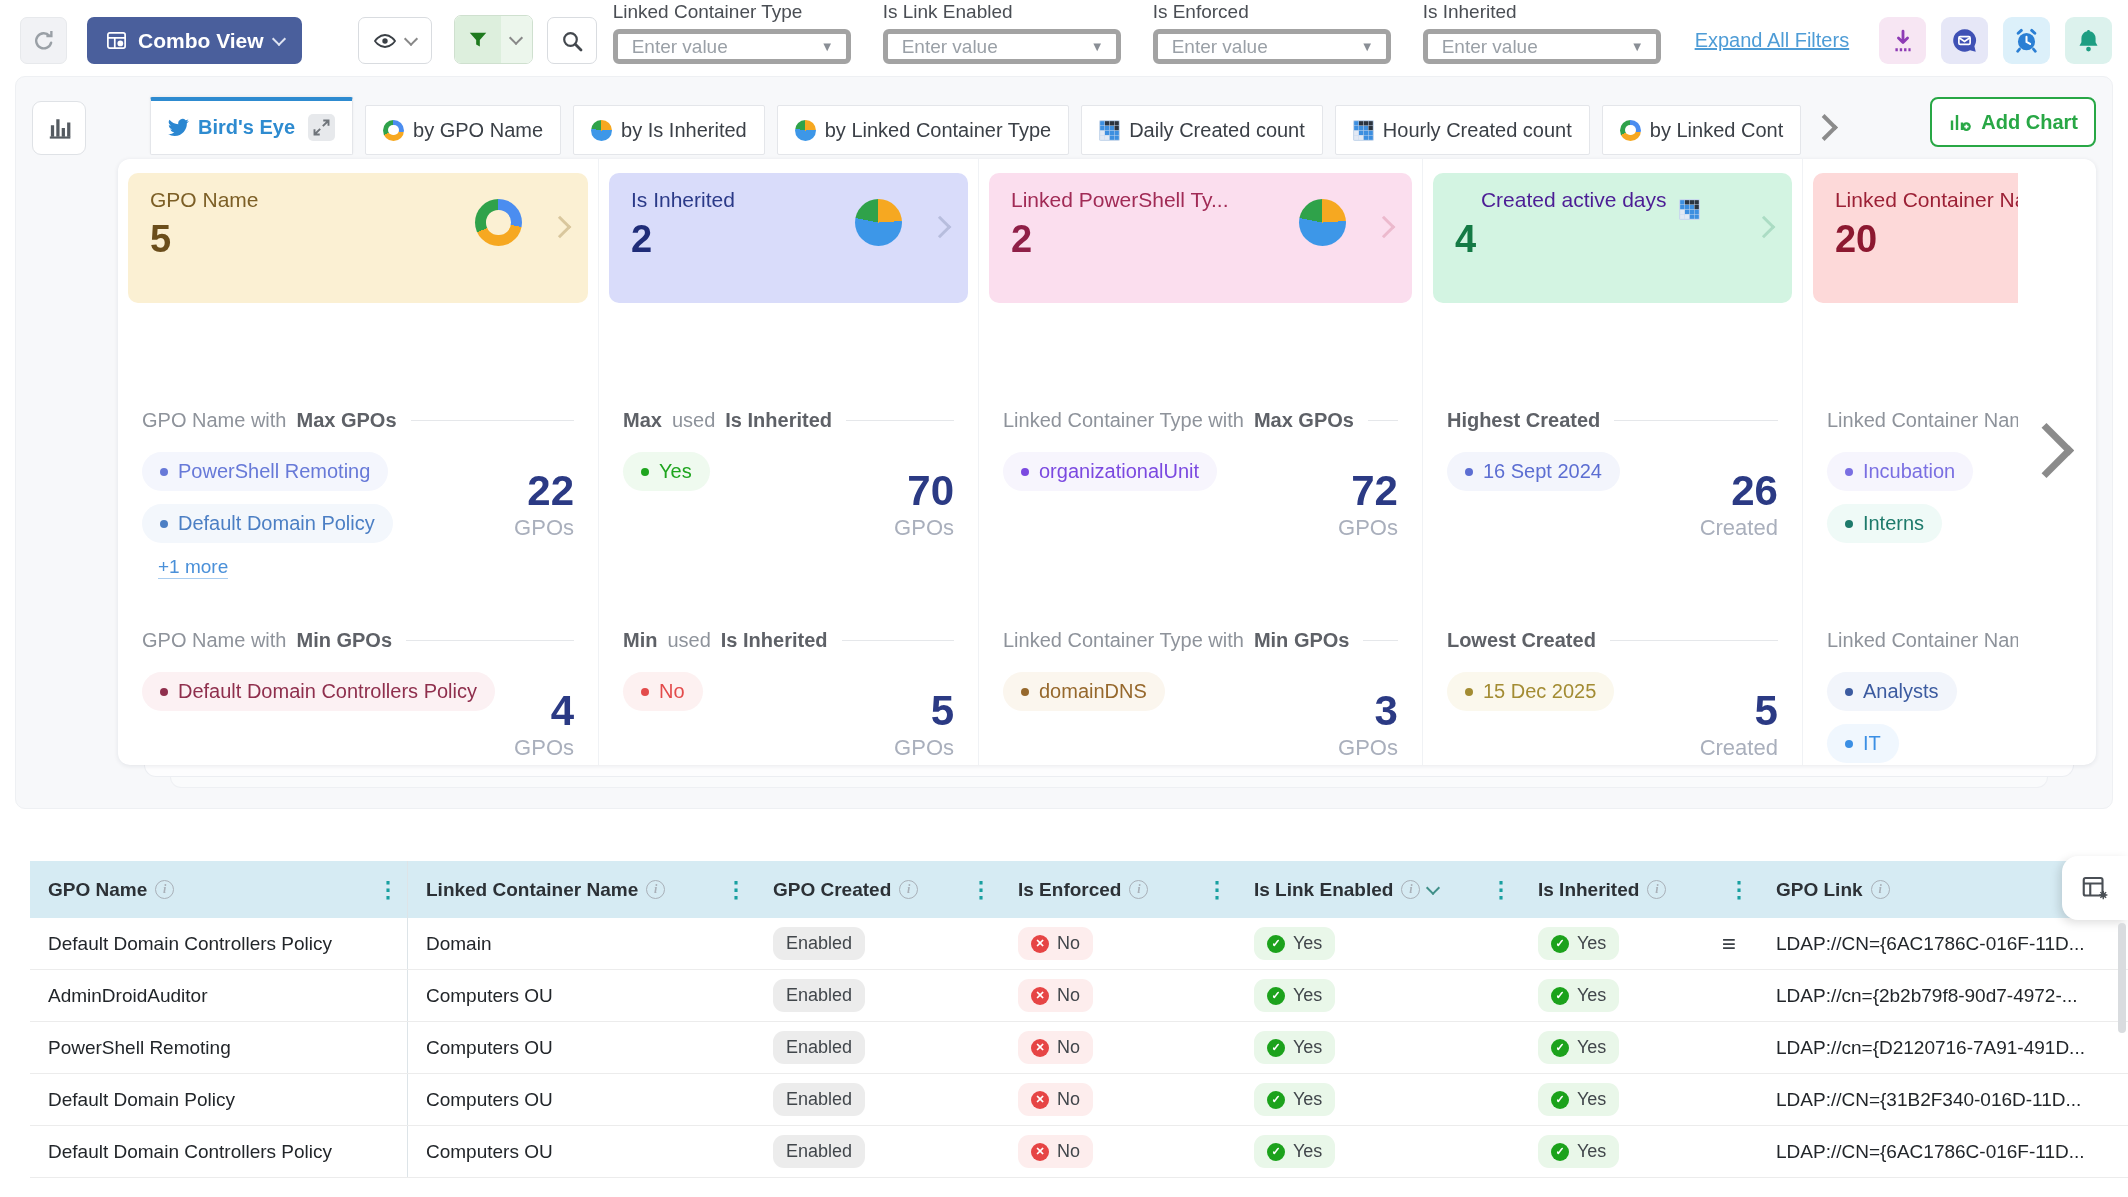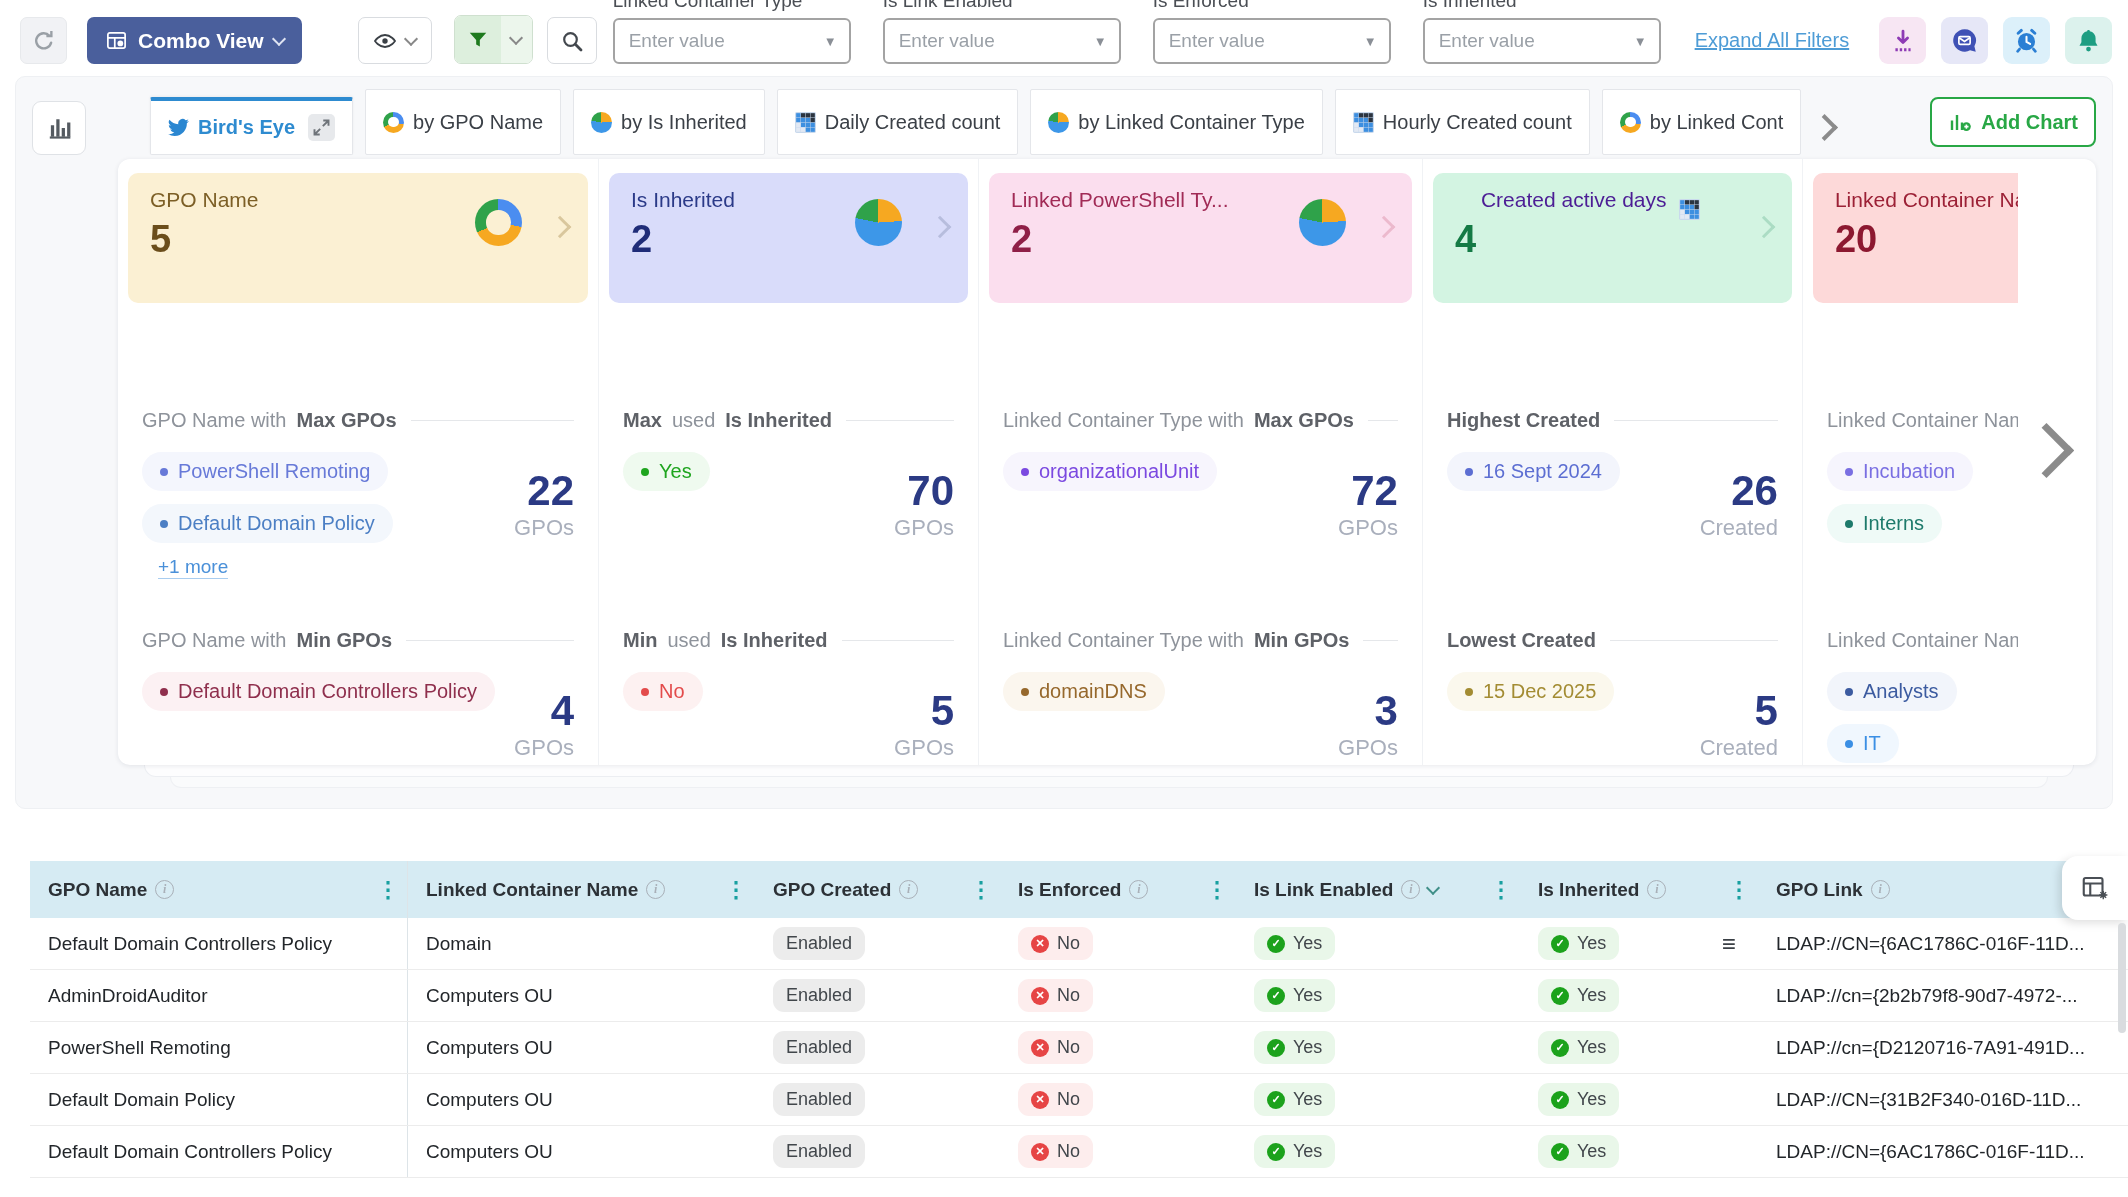--- a/index.html
+++ b/index.html
@@ -14,35 +14,35 @@
   .eye-btn{width:74px;background:#fff;border:1px solid #d9dce0;gap:9px;margin-right:22px;}
   .filter-split{display:flex;border:1px solid #cfe0cf;border-radius:7px;overflow:hidden;height:47px;margin-right:14px;cursor:pointer;}
   .filter-split .seg1{width:46px;background:#ddefdd;display:flex;align-items:center;justify-content:center;}
   .filter-split .seg2{width:31px;background:#ecf6ec;display:flex;align-items:center;justify-content:center;}
   .search-btn{width:50px;background:#fff;border:1px solid #d9dce0;margin-right:16px;}
   .chev{display:inline-block;width:8px;height:8px;border-right:2px solid #888;border-bottom:2px solid #888;transform:rotate(45deg);margin-top:-4px;}
   .chev.white{border-color:#dfe4f2;}
   .filters-row{display:flex;}
   .filter-group{display:flex;flex-direction:column;width:238px;margin-right:32px;}
   .filter-label{font-size:19px;color:#4a4e54;margin-bottom:6px;}
-  .select-box{position:relative;height:46px;border:2px solid #a3a3a3;border-radius:6px;background:#fff;display:flex;align-items:center;box-sizing:border-box;}
+  .select-box{position:relative;height:35px;border:5px solid #a3a3a3;border-radius:6px;background:#fff;display:flex;align-items:center;box-sizing:border-box;}
   .filter-input{border:none;outline:none;background:transparent;font-size:19px;padding:0 30px 0 14px;width:100%;color:#333;font-family:inherit;}
   .filter-input::placeholder{color:#9aa0a7;}
   .dd-arrow{position:absolute;right:12px;color:#8a8f96;font-size:13px;pointer-events:none;}
   .expand-link{font-size:20px;color:#4e9cd6;text-decoration:underline;margin:0 0 12px 2px;white-space:nowrap;cursor:pointer;}
   .tb-icons{margin-left:auto;display:flex;gap:15px;}
   .icbtn{width:47px;height:47px;border-radius:9px;display:flex;align-items:center;justify-content:center;cursor:pointer;}
   .icbtn.dl{background:#f7e6f3;} .icbtn.chat{background:#e6e7f7;} .icbtn.clock{background:#dcf0fa;} .icbtn.bell{background:#dcf2ed;}
 
   
   .panel{margin:2px 15px 0;background:#f7f8fa;border:1px solid #eef0f3;border-radius:10px;padding:12px 16px 20px;box-sizing:border-box;}
   .tabstrip{display:flex;align-items:flex-end;height:66px;}
   .chart-type-btn{width:52px;height:52px;background:#fff;border:1px solid #dfe2e6;border-radius:9px;display:flex;align-items:center;justify-content:center;margin-right:64px;cursor:pointer;align-self:flex-end;}
   .tabs-row{display:flex;align-items:flex-end;white-space:nowrap;}
-  .tab{background:#fff;border:1px solid #e4e6ea;height:66px;box-sizing:border-box;padding:0 17px;display:flex;align-items:center;gap:9px;font-size:20px;color:#3b4047;margin-right:12px;border-radius:2px;cursor:pointer;}
+  .tab{background:#fff;border:1px solid #e4e6ea;height:50px;box-sizing:border-box;padding:0 17px;display:flex;align-items:center;gap:9px;font-size:20px;color:#3b4047;margin-right:12px;border-radius:2px;cursor:pointer;}
   .tab.active{height:58px;border-top:4px solid #2e8bd0;color:#2e8bd0;font-weight:bold;box-shadow:0 -1px 3px rgba(0,0,0,.05);}
   .expandchip{width:27px;height:27px;background:#e7e9ec;border-radius:5px;display:flex;align-items:center;justify-content:center;margin-left:4px;}
   .tab .ic,.tab svg{width:21px;height:21px;display:inline-block;}
   .scroll-next{width:15px;height:15px;border-top:4px solid #8b8b8b;border-right:4px solid #8b8b8b;transform:rotate(45deg);margin:0 0 18px 2px;cursor:pointer;flex:0 0 auto;}
   .add-chart{margin-left:auto;align-self:center;border:2px solid #28a745;color:#28a745;border-radius:8px;height:46px;display:flex;align-items:center;gap:9px;padding:0 16px;font-size:20px;font-weight:bold;background:#fff;cursor:pointer;}
 
   
   .deck{position:relative;margin-left:86px;height:606px;background:#fff;border-radius:12px;box-shadow:0 1px 5px rgba(20,30,50,.09);margin-top:4px;}
   .cards-viewport{display:flex;width:1900px;overflow:hidden;height:100%;border-radius:12px 0 0 12px;}
   .card{flex:0 0 380px;box-sizing:border-box;display:flex;flex-direction:column;}
@@ -222,44 +222,44 @@
           </div>
           <div class="tab">
             <span class="tabic" style="width: 21px; height: 21px;"><span class="ic ic-donut" style="width:100%;height:100%"></span></span>
             <span class="tablabel">by GPO Name</span>
           </div>
           <div class="tab">
             <span class="tabic" style="width: 21px; height: 21px;"><span class="ic ic-pie" style="width:100%;height:100%"></span></span>
             <span class="tablabel">by Is Inherited</span>
           </div>
           <div class="tab">
+            <span class="tabic" style="width: 21px; height: 21px;"><span class="ic ic-pie" style="width:100%;height:100%"></span></span>
+            <span class="tablabel">by Linked Container Type</span>
+          </div>
+          <div class="tab">
             <span class="tabic" style="width: 21px; height: 21px;"><svg width="21" height="21" viewBox="0 0 18 18">
                 <rect width="18" height="18" rx="1.5" fill="#c9d9ec"></rect>
                 <rect x="1" y="1" width="3.7" height="3.7" fill="#3d8fe0"></rect>
                 <rect x="5.1" y="1" width="3.7" height="3.7" fill="#2b3440"></rect>
                 <rect x="9.2" y="1" width="3.7" height="3.7" fill="#2b3440"></rect>
                 <rect x="13.299999999999999" y="1" width="3.7" height="3.7" fill="#2b3440"></rect>
                 <rect x="1" y="5.1" width="3.7" height="3.7" fill="#3d8fe0"></rect>
                 <rect x="5.1" y="5.1" width="3.7" height="3.7" fill="#3d8fe0"></rect>
                 <rect x="9.2" y="5.1" width="3.7" height="3.7" fill="#3d8fe0"></rect>
                 <rect x="13.299999999999999" y="5.1" width="3.7" height="3.7" fill="#2b3440"></rect>
                 <rect x="1" y="9.2" width="3.7" height="3.7" fill="#e2e9f4"></rect>
                 <rect x="5.1" y="9.2" width="3.7" height="3.7" fill="#3d8fe0"></rect>
                 <rect x="9.2" y="9.2" width="3.7" height="3.7" fill="#3d8fe0"></rect>
                 <rect x="13.299999999999999" y="9.2" width="3.7" height="3.7" fill="#3d8fe0"></rect>
                 <rect x="1" y="13.299999999999999" width="3.7" height="3.7" fill="#e2e9f4"></rect>
                 <rect x="5.1" y="13.299999999999999" width="3.7" height="3.7" fill="#e2e9f4"></rect>
                 <rect x="9.2" y="13.299999999999999" width="3.7" height="3.7" fill="#3d8fe0"></rect>
                 <rect x="13.299999999999999" y="13.299999999999999" width="3.7" height="3.7" fill="#3d8fe0"></rect>
               </svg></span>
             <span class="tablabel">Daily Created count</span>
-          </div>
-          <div class="tab">
-            <span class="tabic" style="width: 21px; height: 21px;"><span class="ic ic-pie" style="width:100%;height:100%"></span></span>
-            <span class="tablabel">by Linked Container Type</span>
           </div>
           <div class="tab">
             <span class="tabic" style="width: 21px; height: 21px;"><svg width="21" height="21" viewBox="0 0 18 18">
                 <rect width="18" height="18" rx="1.5" fill="#c9d9ec"></rect>
                 <rect x="1" y="1" width="3.7" height="3.7" fill="#3d8fe0"></rect>
                 <rect x="5.1" y="1" width="3.7" height="3.7" fill="#2b3440"></rect>
                 <rect x="9.2" y="1" width="3.7" height="3.7" fill="#2b3440"></rect>
                 <rect x="13.299999999999999" y="1" width="3.7" height="3.7" fill="#2b3440"></rect>
                 <rect x="1" y="5.1" width="3.7" height="3.7" fill="#3d8fe0"></rect>
                 <rect x="5.1" y="5.1" width="3.7" height="3.7" fill="#3d8fe0"></rect>

